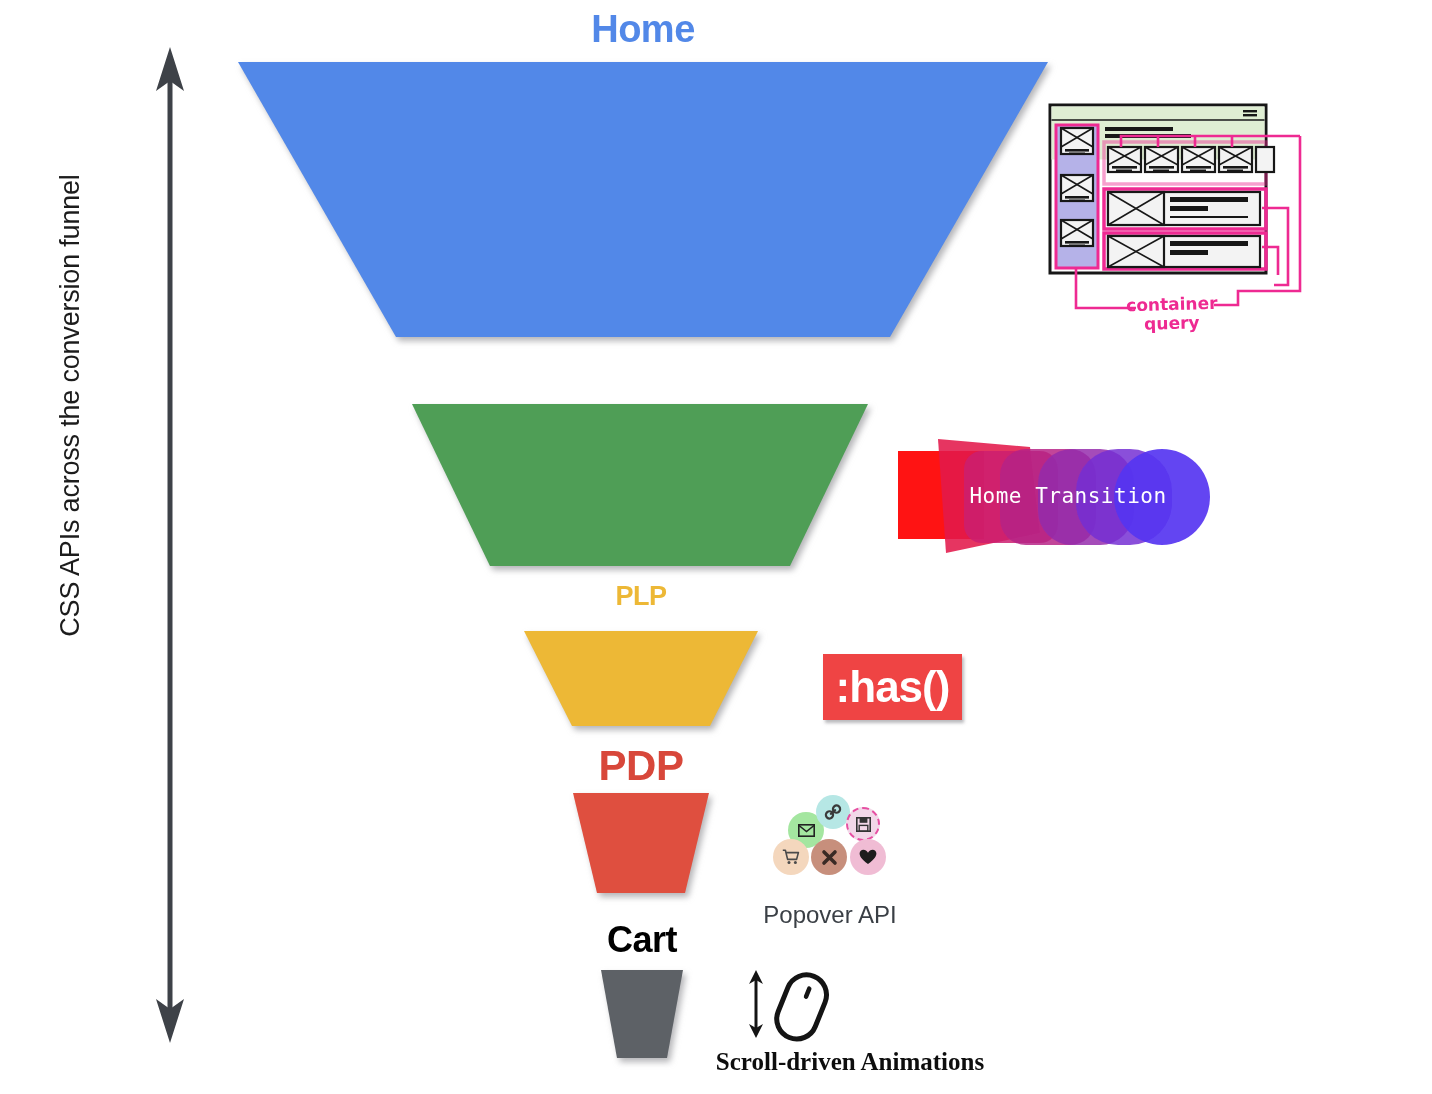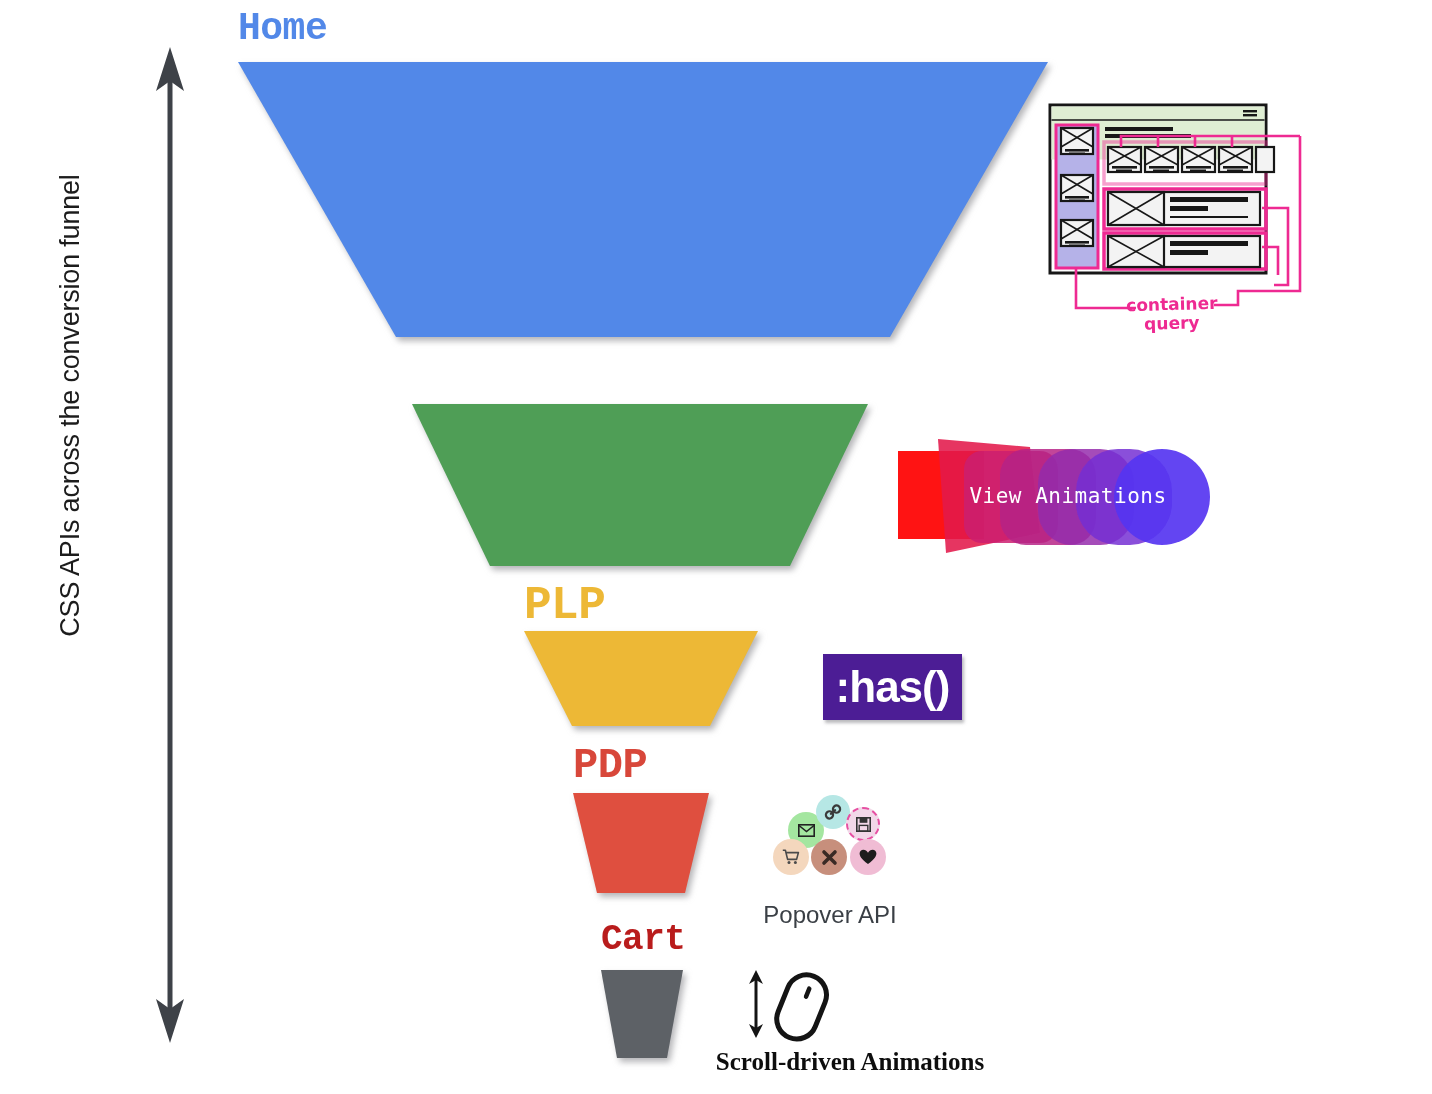--- a/index.html
+++ b/index.html
@@ -38,23 +38,23 @@
     white-space: nowrap;
   }
 
   
   .stage {
     position: absolute;
   }
   .stage-label {
     position: absolute;
     width: 100%;
-    text-align: left;
+    text-align: center;
     font-weight: bold;
-    font-family: Liberation Mono, monospace;
+    font-family: Liberation Sans, sans-serif;
     letter-spacing: -0.5px;
     line-height: 1;
   }
   .funnel-shape {
     position: absolute;
     left: 0;
     top: 0;
     width: 100%;
     height: 100%;
     filter: drop-shadow(3px 4px 3px rgba(120,120,125,0.55));
@@ -98,21 +98,21 @@
     box-sizing: border-box;
   }
 
   
   #has-badge {
     position: absolute;
     left: 823px;
     top: 654px;
     width: 139px;
     height: 66px;
-    background: #4c1d95;
+    background: #ef4444;
     box-shadow: 2px 3px 3px rgba(120,120,125,0.5);
     display: flex;
     align-items: center;
     justify-content: center;
   }
   #has-badge-text {
     color: #ffffff;
     font-size: 44px;
     font-weight: bold;
     font-family: "Liberation Sans", sans-serif;
@@ -193,39 +193,39 @@
 
 <div class="stage" style="left:412px; top:404px; width:456px; height:162px;">
   <div class="funnel-shape">
     <svg class="funnel-inner" viewBox="0 0 456 162" preserveAspectRatio="none">
       <polygon points="0,0 456,0 378,162 78,162" fill="#4f9e56"></polygon>
     </svg>
   </div>
 </div>
 
 <div class="stage" style="left:524px; top:631px; width:234px; height:95px;">
-  <div class="stage-label" style="top:-48px; font-size:46px; color:#edb836;">PLP</div>
+  <div class="stage-label" style="top:-48px; font-size:27px; color:#edb836;">PLP</div>
   <div class="funnel-shape">
     <svg class="funnel-inner" viewBox="0 0 234 95" preserveAspectRatio="none">
       <polygon points="0,0 234,0 186,95 48,95" fill="#edb836"></polygon>
     </svg>
   </div>
 </div>
 
 <div class="stage" style="left:573px; top:793px; width:136px; height:100px;">
   <div class="stage-label" style="top:-48px; font-size:42px; color:#d8473a;">PDP</div>
   <div class="funnel-shape">
     <svg class="funnel-inner" viewBox="0 0 136 100" preserveAspectRatio="none">
       <polygon points="0,0 136,0 112,100 24,100" fill="#df4f3f"></polygon>
     </svg>
   </div>
 </div>
 
 <div class="stage" style="left:601px; top:970px; width:82px; height:88px;">
-  <div class="stage-label" style="top:-48px; font-size:36px; color:#b91c1c;">Cart</div>
+  <div class="stage-label" style="top:-48px; font-size:36px; color:#000000;">Cart</div>
   <div class="funnel-shape">
     <svg class="funnel-inner" viewBox="0 0 82 88" preserveAspectRatio="none">
       <polygon points="0,0 82,0 66,88 16,88" fill="#5d6166"></polygon>
     </svg>
   </div>
 </div>
 
 <div id="cq-illustration">
   <svg width="268" height="250" viewBox="0 0 268 250">
 
@@ -352,21 +352,21 @@
     <g opacity="0.92">
       <rect x="8" y="14" width="86" height="88" rx="0" fill="#ff0000"></rect>
       <path d="M48 2 L140 10 L150 96 L56 116 Z" fill="#e0063c" opacity="0.88"></path>
       <rect x="74" y="14" width="94" height="92" rx="18" fill="#c80c64" opacity="0.85"></rect>
       <rect x="110" y="12" width="96" height="96" rx="26" fill="#b0127c" opacity="0.85"></rect>
       <rect x="148" y="12" width="96" height="96" rx="34" fill="#8c1aa6" opacity="0.85"></rect>
       <rect x="186" y="12" width="96" height="96" rx="42" fill="#6a1fd0" opacity="0.85"></rect>
       <circle cx="272" cy="60" r="48" fill="#4824f0" opacity="0.92"></circle>
     </g>
   </svg>
-  <div id="vt-label">View Animations</div>
+  <div id="vt-label">Home Transition</div>
 </div>
 
 <div id="has-badge">
   <span id="has-badge-text">:has()</span>
 </div>
 
 <div id="popover-group">
   <div class="pop-circle" style="left:18px; top:17px; width:36px; height:36px; background:#a4e6a0;">
     <svg width="17" height="13" viewBox="0 0 17 13">
       <rect x="0.8" y="0.8" width="15.4" height="11.4" fill="none" stroke="#222" stroke-width="1.6"></rect>

